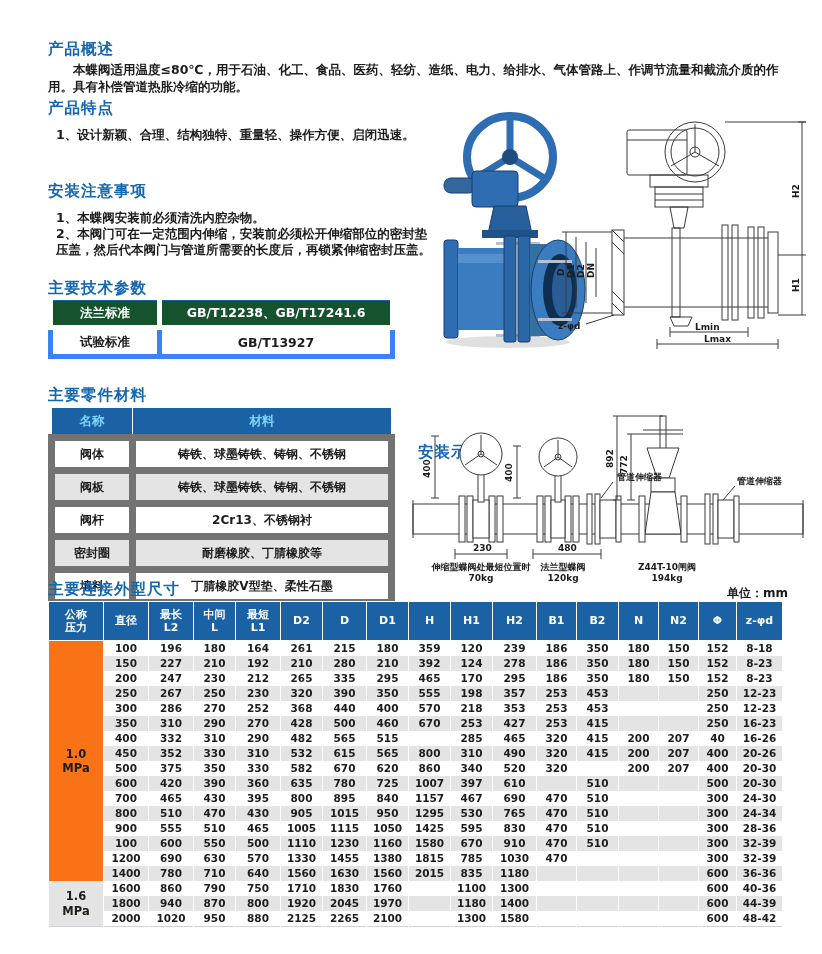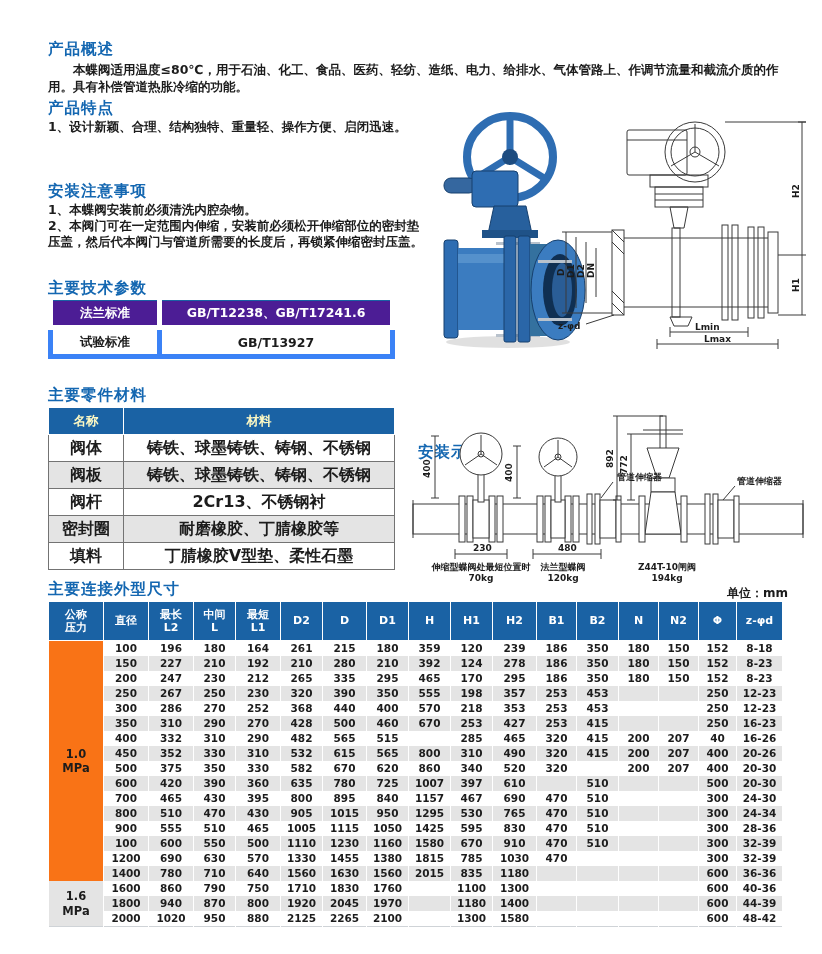--- a/index.html
+++ b/index.html
@@ -4,33 +4,33 @@
 <style>
   html,body { margin:0; padding:0; background:#ffffff; }
   .page {
     position:relative; width:822px; height:954px; background:#fff;
     font-family:"DejaVu Sans", sans-serif; color:#1c1c1c; overflow:hidden;
   }
   .abs { position:absolute; }
   .sec-title { color:#1467b1; font-size:15.5px; font-weight:bold; letter-spacing:1px; line-height:1; }
   .body-text { font-size:12.5px; font-weight:bold; line-height:16.5px; color:#1c1c1c; }
   .indent { text-indent:2em; }
-  ul.plain { list-style:none; margin:0; padding:0; }
+  ul.plain { list-style:none; margin:8px; padding:0; }
   ul.plain li { font-size:12.5px; font-weight:bold; line-height:16px; }
 
   
   table.tech { border-collapse:collapse; width:347px; font-weight:bold; }
   table.tech td { height:22px; text-align:center; font-size:12.5px; border:5px solid #3b82f6; }
-  table.tech tr.blue td { background:#4c1d95; color:#fff; border-color:#fff; border-top:1px solid #1a62a4; }
+  table.tech tr.blue td { background:#14532d; color:#fff; border-color:#fff; border-top:1px solid #1a62a4; }
   table.tech td.c1 { width:102px; }
 
   
   table.mat { border-collapse:collapse; width:347px; font-weight:bold; }
-  table.mat th { background:#1a62a4; color:#fef9c3; font-size:12.5px; height:24px; border:1px solid #fff; }
-  table.mat td { height:24px; text-align:center; font-size:16px; border:1px solid #737373; }
+  table.mat th { background:#1a62a4; color:#7dd3fc; font-size:12.5px; height:24px; border:1px solid #fff; }
+  table.mat td { height:24px; text-align:center; font-size:12px; border:7px solid #737373; }
   table.mat th.c1, table.mat td.c1 { width:72px; }
   table.mat tbody tr:nth-child(even) td { background:#e4e4e4; }
 
   
   table.dim { border-collapse:collapse; width:734px; table-layout:fixed; font-weight:bold; border:1px solid #cfd3d7; }
   table.dim th {
     background:#1a62a4; color:#fff; font-size:11px; line-height:1.2;
     height:38px; border:1px solid #fff; white-space:pre-line; padding:0;
   }
   table.dim td {

